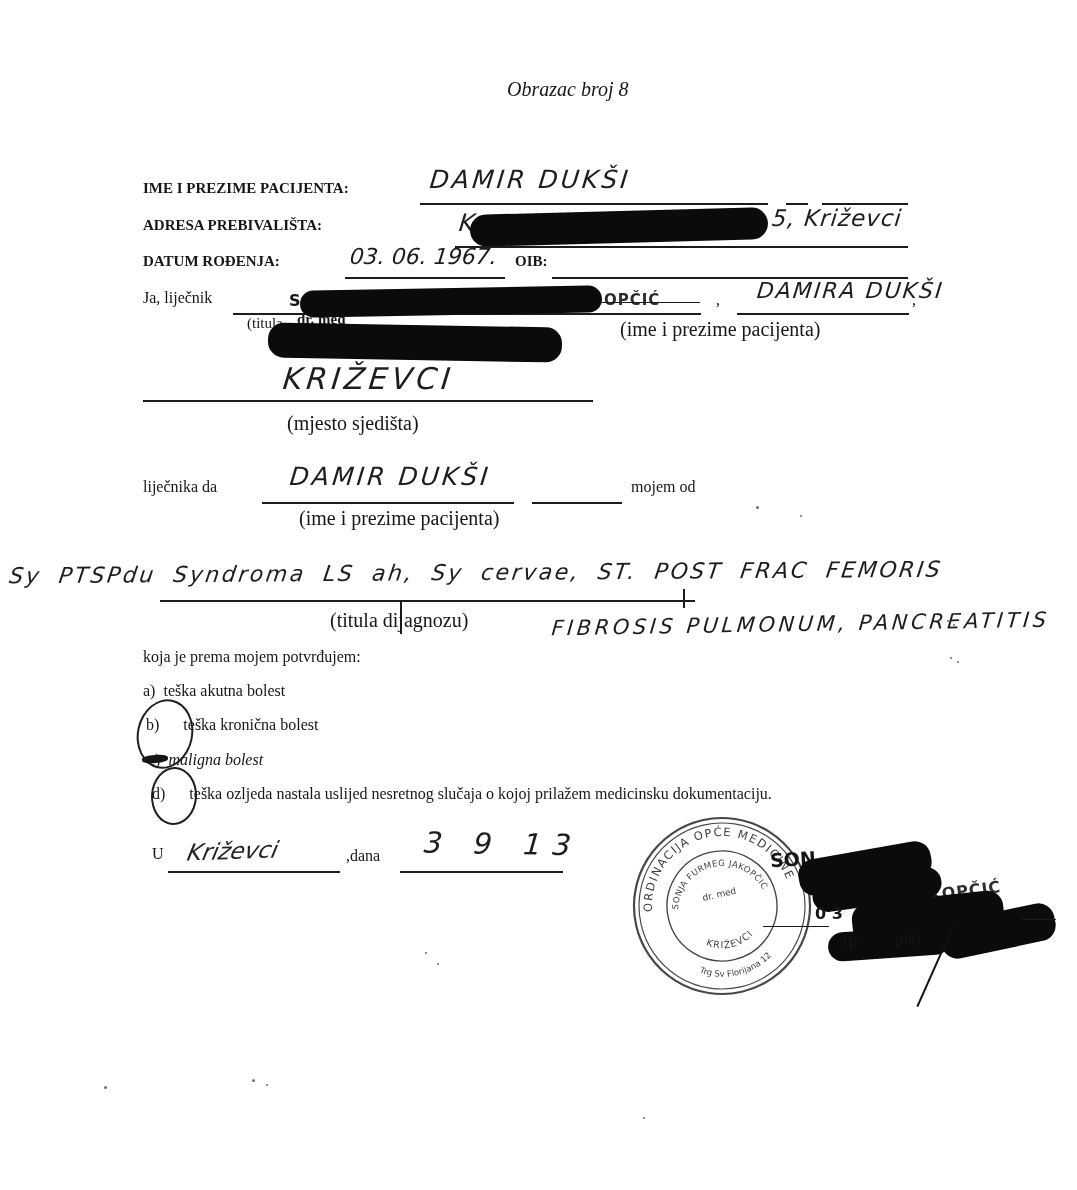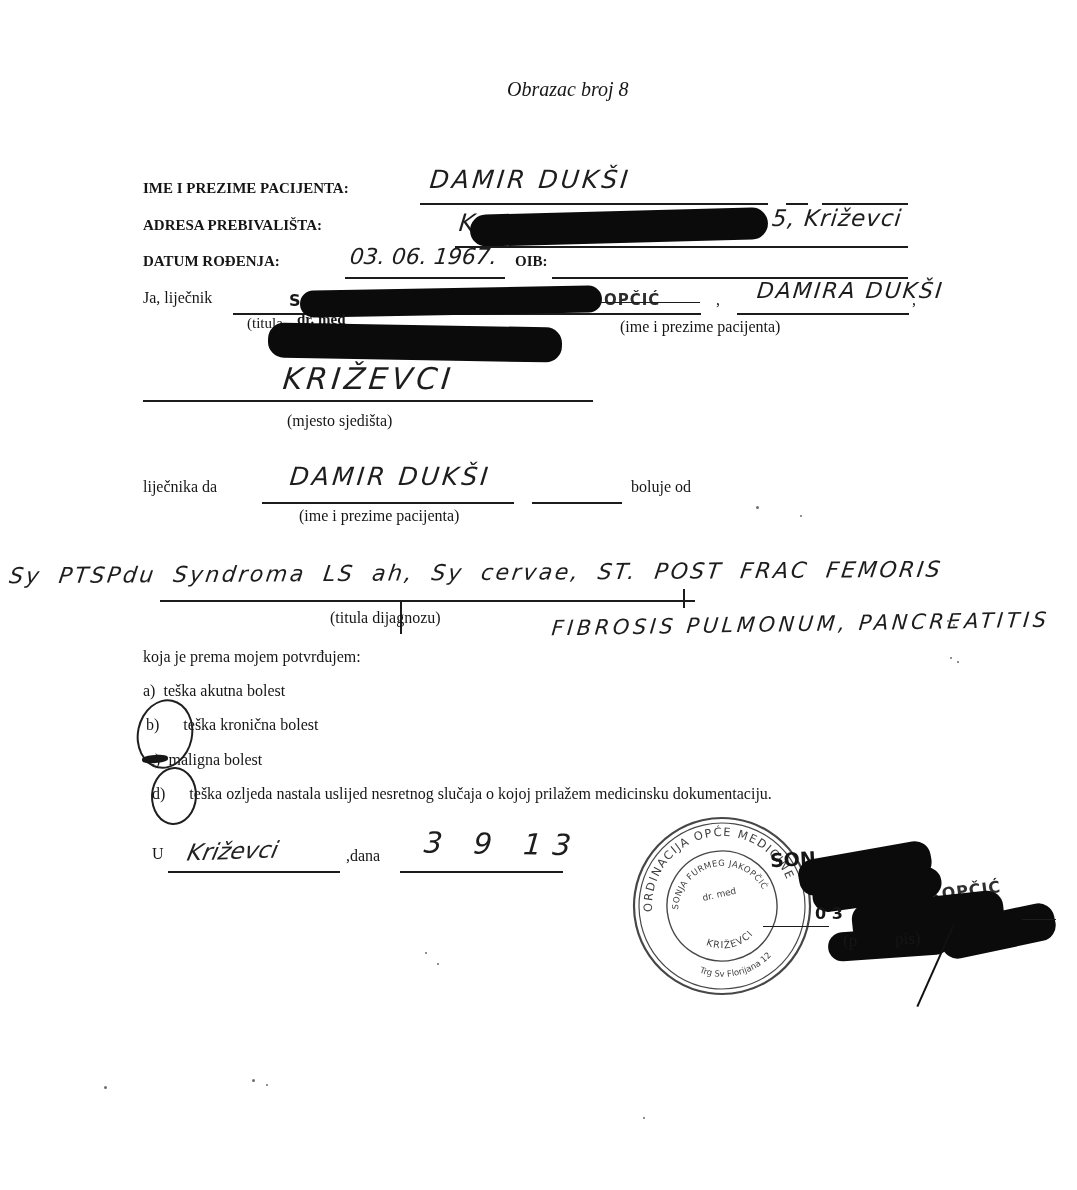--- a/index.html
+++ b/index.html
@@ -18,21 +18,21 @@
   .uline{position:absolute;height:0;border-bottom:2px solid #1c1c1c;}
   .uline.thin{border-bottom-width:1.5px;}
   .vline{position:absolute;width:0;border-left:2px solid #1c1c1c;}
   .redact{position:absolute;background:#0b0b0b;border-radius:16px;}
   .oval{position:absolute;border:2.5px solid #1f1f1f;border-radius:50%;background:transparent;}
   .dot{position:absolute;background:#3c3c3c;border-radius:50%;opacity:.75;}
   .title-block{position:absolute;left:143px;top:117px;width:872px;
       font-weight:bold;font-size:17.5px;line-height:1.5;white-space:normal;}
   .lbl{font-size:15px;font-weight:bold;}
   .lbl-s{font-size:16px;}
-  .cap{font-size:16px;}
+  .cap{font-size:20px;}
   .stamp-wrap{position:absolute;left:629px;top:813px;width:186px;height:186px;
       transform:rotate(-13deg);opacity:.92;}
   .diag-stroke{position:absolute;left:953px;top:924px;height:90px;width:0;
       border-left:2px solid #111;transform:rotate(24deg);transform-origin:top left;}
   .scribble{position:absolute;background:#161616;border-radius:40%;}
 </style>
 </head>
 <body>
 
 <div class="page">
@@ -75,21 +75,21 @@
   <div class="abs cap" style="left:620px;top:318px;">(ime i prezime pacijenta)</div>
 
   <span class="abs hw" style="left:283px;top:361px;font-size:30px;letter-spacing:4px;">KRIŽEVCI</span>
   <div class="uline" style="left:143px;top:400px;width:450px;"></div>
   <div class="abs cap" style="left:287px;top:412px;">(mjesto sjedišta)</div>
 
   <div class="abs lbl-s" style="left:143px;top:478px;">liječnika da</div>
   <span class="abs hw" style="left:290px;top:462px;font-size:25px;letter-spacing:3px;">DAMIR DUKŠI</span>
   <div class="uline" style="left:262px;top:502px;width:252px;"></div>
   <div class="uline" style="left:532px;top:502px;width:90px;"></div>
-  <div class="abs lbl-s" style="left:631px;top:478px;">boluje od</div>
+  <div class="abs lbl-s" style="left:631px;top:478px;">mojem od</div>
   <div class="abs cap" style="left:299px;top:507px;">(ime i prezime pacijenta)</div>
 
   <span class="abs hw" style="left:10px;top:560px;font-size:22px;letter-spacing:2.5px;word-spacing:8px;transform:skewX(-8deg) rotate(-0.4deg);">Sy PTSPdu Syndroma LS ah, Sy cervae, ST. POST FRAC FEMORIS</span>
   <div class="uline" style="left:160px;top:600px;width:535px;"></div>
   <div class="vline" style="left:400px;top:602px;height:32px;"></div>
   <div class="vline" style="left:683px;top:589px;height:19px;"></div>
   <div class="abs cap" style="left:330px;top:609px;">(titula dijagnozu)</div>
   <span class="abs hw" style="left:552px;top:612px;font-size:21px;letter-spacing:3.5px;transform:skewX(-6deg) rotate(-1deg);">FIBROSIS PULMONUM, PANCREATITIS</span>
 
   <div class="abs lbl-s" style="left:143px;top:648px;">koja je prema mojem potvrđujem:</div>
@@ -97,21 +97,21 @@
   <div class="abs lbl-s" style="left:143px;top:682px;">
     <span>a)</span>
     <span style="margin-left:4px;">teška akutna bolest</span>
   </div>
   <div class="abs lbl-s" style="left:146px;top:716px;">
     <span>b)</span>
     <span style="margin-left:20px;">teška kronična bolest</span>
   </div>
   <div class="abs lbl-s" style="left:148px;top:751px;">
     <span>c)</span>
-    <span style="margin-left:4px;">maligna bolest</span>
+    <span style="margin-left:4px;font-style:italic;">maligna bolest</span>
   </div>
   <div class="abs lbl-s" style="left:152px;top:785px;">
     <span>d)</span>
     <span style="margin-left:20px;">teška ozljeda nastala uslijed nesretnog slučaja o kojoj prilažem medicinsku dokumentaciju.</span>
   </div>
 
   <div class="oval" style="left:137px;top:699px;width:52px;height:66px;transform:rotate(12deg);"></div>
   <div class="scribble" style="left:142px;top:755px;width:26px;height:8px;transform:rotate(-4deg);"></div>
   <div class="oval" style="left:151px;top:767px;width:42px;height:54px;transform:rotate(3deg);"></div>
 

